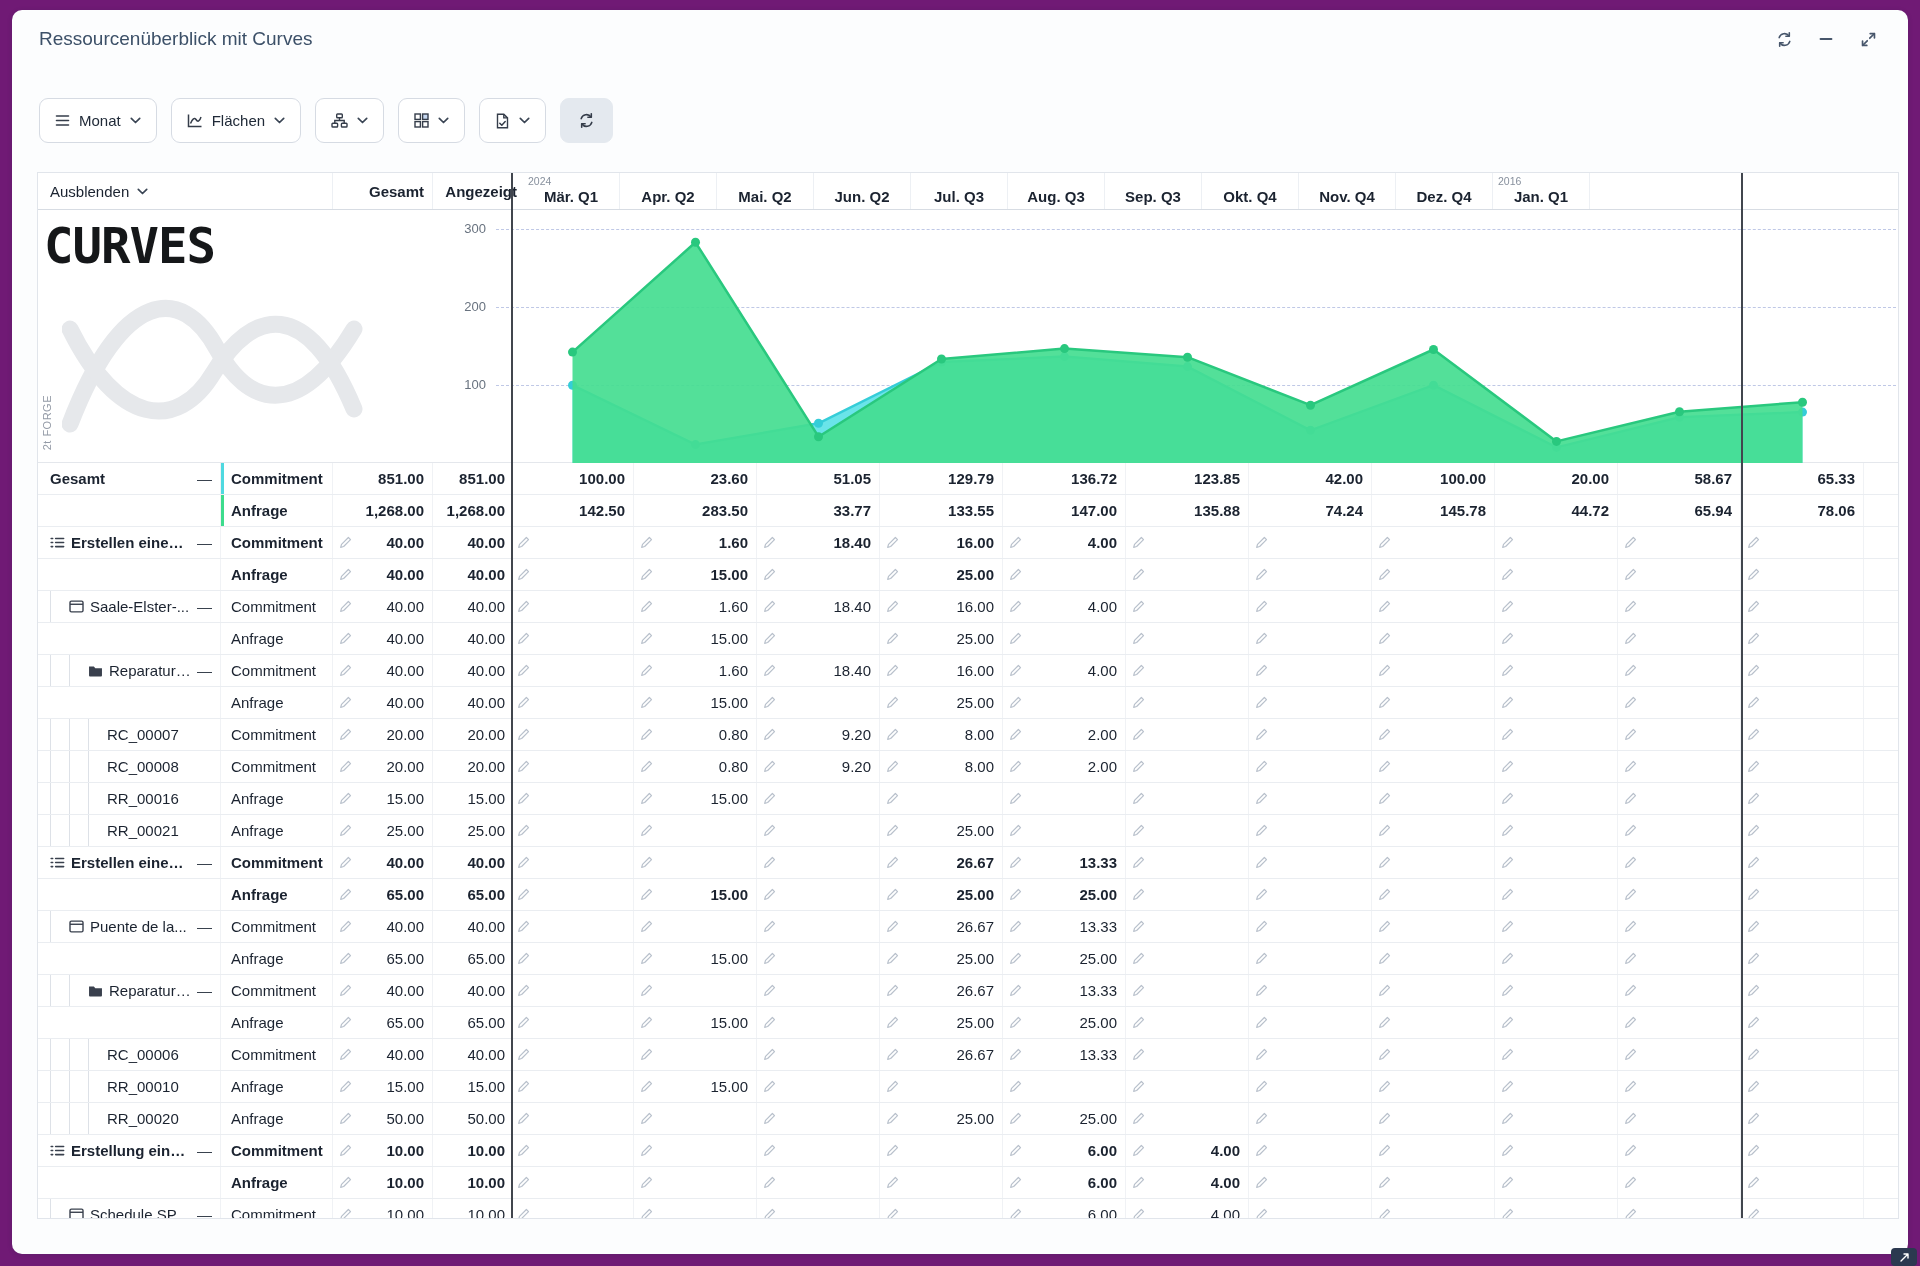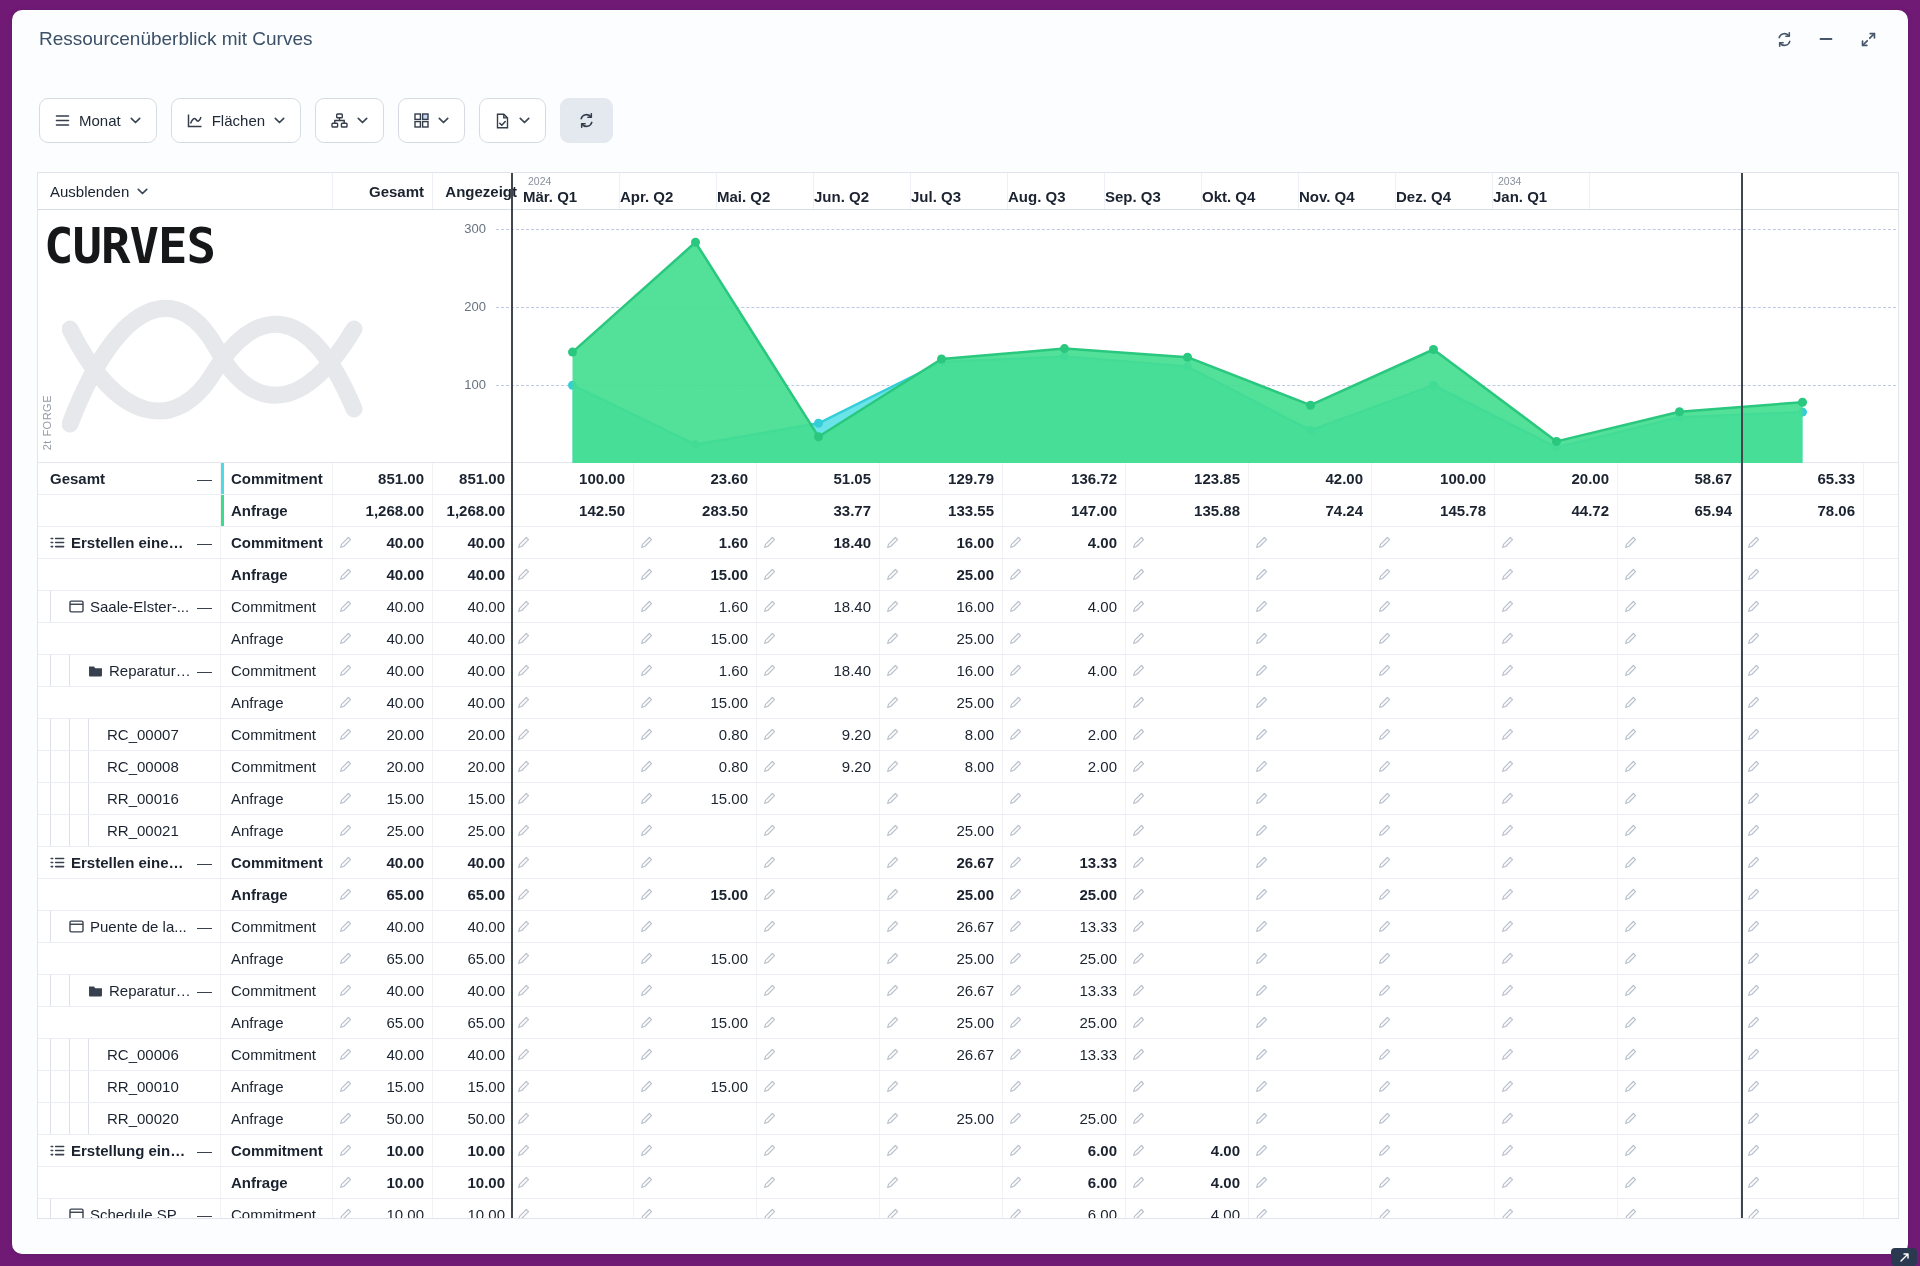--- a/index.html
+++ b/index.html
@@ -27,21 +27,21 @@
   .table-wrap { position:absolute; left:26px; top:163px; bottom:36px; width:1860px; background:#fff;
                 outline:1px solid #e1e5eb; overflow:hidden; }
   .cell { box-sizing:border-box; }
   .thead { height:37px; display:flex; border-bottom:1px solid #d7dce3; font-size:15px; color:#1b2330; background:#fff; }
   .h-left { width:294px; display:flex; align-items:center; padding-left:12px; }
   .hide-dd { display:flex; align-items:center; gap:8px; cursor:pointer; }
   .h-num { display:flex; align-items:center; justify-content:flex-end; font-weight:700; border-left:1px solid #edf0f4; }
   .h-gesamt { width:100px; padding-right:8px; }
   .h-angezeigt { width:91px; padding-right:6px; }
   .mh-wrap { display:flex; }
-  .mh-cell { width:97px; position:relative; display:flex; align-items:center; 
+  .mh-cell { width:97px; position:relative; display:flex; align-items:center; justify-content:center;
              font-weight:700; border-right:1px solid #edf0f4; padding-top:10px; }
   .year-label { position:absolute; top:2px; left:5px; font-size:10.5px; font-weight:400; color:#87909d; }
   .h-fill { flex:1; }
 
   
   .chart-band { position:relative; height:253px; border-bottom:1px solid #e4e7ec; background:#fff; }
   .logo-panel { position:absolute; left:0; top:0; bottom:0; width:473px; z-index:1; overflow:hidden; }
   .logo-text { position:absolute; top:8px; left:6px; font-family:"DejaVu Sans Mono", monospace; font-weight:700;
                font-size:49px; letter-spacing:-1px; color:#151719; transform:scaleY(1.03); }
   .squiggle { position:absolute; left:24px; top:64px; }
@@ -252,21 +252,21 @@
             <div class="cell mh-cell">
               <span>Okt. Q4</span>
             </div>
             <div class="cell mh-cell">
               <span>Nov. Q4</span>
             </div>
             <div class="cell mh-cell">
               <span>Dez. Q4</span>
             </div>
             <div class="cell mh-cell">
-              <span class="year-label">2034</span>
+              <span class="year-label">2016</span>
               <span>Jan. Q1</span>
             </div>
           </div>
         <div class="cell h-fill"></div>
       </div>
 
       <div class="chart-band">
         <div class="logo-panel">
           <div class="logo-text">CURVES</div>
           <svg class="squiggle" width="310" height="170" viewBox="0 0 310 170">

